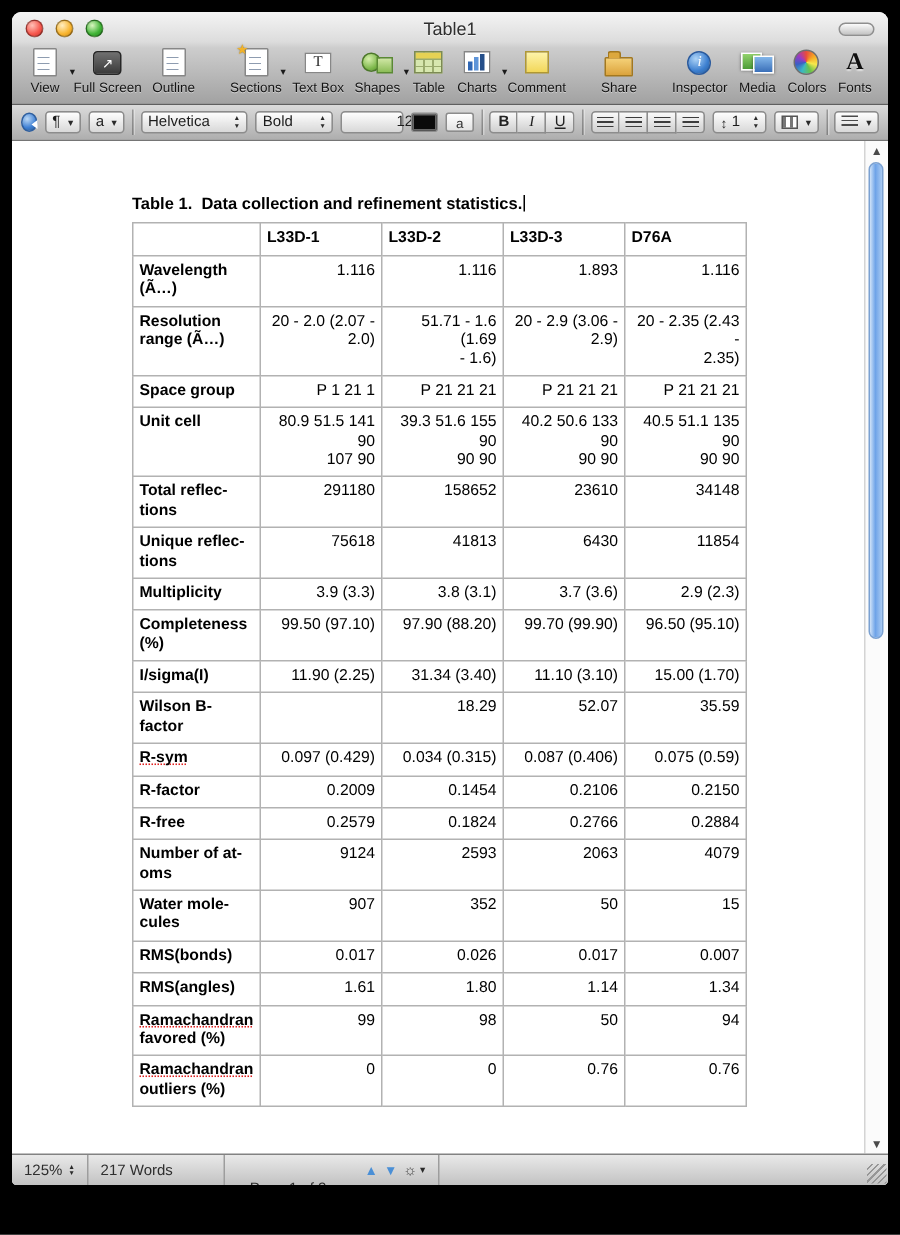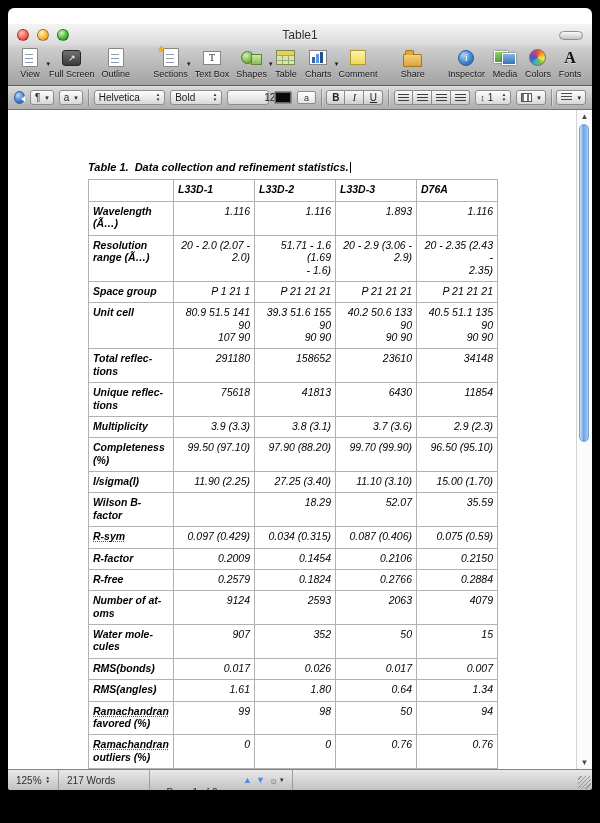--- a/index.html
+++ b/index.html
@@ -1,20 +1,20 @@
 <!DOCTYPE html>
 <html><head>
 <meta charset="utf-8">
 <style>
   html,body{margin:0;padding:0;background:#000;}
   body{width:600px;height:823px;position:relative;overflow:hidden;font-family:"Liberation Sans",sans-serif;-webkit-font-smoothing:antialiased;}
   #window{position:absolute;left:8px;top:8px;width:584px;height:782px;border-radius:6px 6px 3px 3px;overflow:hidden;display:flex;flex-direction:column;background:#fff;box-shadow:0 0 0 1px rgba(0,0,0,.55);}
 
   
-  .chrome{background:linear-gradient(#f4f4f4 0px,#dcdcdc 20px,#cdcdcd 24px,#a2a2a2 100%);border-bottom:1px solid #5f5f5f;margin-top:16px;}
+  .chrome{background:linear-gradient(#f4f4f4 0px,#dcdcdc 20px,#cdcdcd 24px,#a2a2a2 100%);border-bottom:1px solid #5f5f5f;}
   .titlebar{height:21px;position:relative;display:flex;align-items:center;}
   .lights{display:flex;gap:8px;margin-left:9px;}
   .light{width:12px;height:12px;border-radius:50%;border:1px solid rgba(0,0,0,.35);box-sizing:border-box;}
   .light.red{background:radial-gradient(circle at 35% 30%,#ffc1b8,#f6564c 60%,#c03730);}
   .light.yellow{background:radial-gradient(circle at 35% 30%,#ffeec2,#f8b42e 60%,#c4851a);}
   .light.green{background:radial-gradient(circle at 35% 30%,#d9f6c0,#3fb335 60%,#2c8424);}
   .wtitle{position:absolute;left:0;right:0;top:4px;text-align:center;font-size:12px;color:#2e2e2e;text-shadow:0 1px 0 rgba(255,255,255,.6);}
   .pill{position:absolute;right:9px;top:7px;width:24px;height:9px;border-radius:5px;background:linear-gradient(#fbfbfb,#c3c3c3);border:1px solid #8f8f8f;box-sizing:border-box;}
 
   .toolbar{height:38px;display:flex;justify-content:space-between;align-items:flex-start;padding:2px 10px 0;}
@@ -62,21 +62,21 @@
   .seg .sbtn:last-child{border-radius:0 3px 3px 0;}
   .b{font-weight:bold;} .i{font-style:italic;font-family:"Liberation Serif",serif;} .u{text-decoration:underline;}
   .ic-al{width:11px;height:8px;background:repeating-linear-gradient(#3c3c3c 0 1px,rgba(0,0,0,0) 1px 3px);}
   .ic-cols{width:11px;height:9px;border:1px solid #555;background:repeating-linear-gradient(90deg,#777 0 2px,#fff 2px 5px);box-sizing:border-box;}
   .ic-list{width:11px;height:9px;background:repeating-linear-gradient(#4a4a4a 0 1px,rgba(0,0,0,0) 1px 3px);}
   .ls-glyph{font-size:9px;color:#2a2a2a;}
   .ml-auto{margin-left:auto;}
 
   
   .doc{flex:1;background:#fff;position:relative;overflow:hidden;}
-  .doc-content{position:absolute;left:80px;top:51px;width:412px;font-style:italic;}
+  .doc-content{position:absolute;left:80px;top:36px;width:412px;}
   .doc-title{font-size:11px;font-weight:bold;color:#000;white-space:pre;}
   .caret{display:inline-block;width:1px;height:11px;background:#000;vertical-align:-2px;margin-left:1px;}
   table.stats{border-collapse:collapse;table-layout:fixed;width:409px;margin-top:6px;}
   table.stats th,table.stats td{border:1px solid #b2b2b2;font-size:10.5px;padding:3px 4px 5px;vertical-align:top;color:#000;line-height:1.18;overflow:hidden;}
   table.stats th{font-weight:bold;text-align:left;height:13px;margin-left:20px;}
   td.lbl{font-weight:bold;white-space:pre-line;}
   td.val{text-align:right;white-space:pre-line;}
   .misspell{text-decoration:underline;text-decoration-style:dotted;text-decoration-color:#e02020;text-decoration-skip-ink:none;}
 
   
@@ -343,21 +343,21 @@
               <td class="lbl">Completeness
 (%)</td>
               <td class="val">99.50 (97.10)</td>
               <td class="val">97.90 (88.20)</td>
               <td class="val">99.70 (99.90)</td>
               <td class="val">96.50 (95.10)</td>
             </tr>
             <tr>
               <td class="lbl">I/sigma(I)</td>
               <td class="val">11.90 (2.25)</td>
-              <td class="val">27.25 (3.40)</td>
+              <td class="val">31.34 (3.40)</td>
               <td class="val">11.10 (3.10)</td>
               <td class="val">15.00 (1.70)</td>
             </tr>
             <tr>
               <td class="lbl">Wilson B-
 factor</td>
               <td class="val"></td>
               <td class="val">18.29</td>
               <td class="val">52.07</td>
               <td class="val">35.59</td>
@@ -403,21 +403,21 @@
               <td class="lbl">RMS(bonds)</td>
               <td class="val">0.017</td>
               <td class="val">0.026</td>
               <td class="val">0.017</td>
               <td class="val">0.007</td>
             </tr>
             <tr>
               <td class="lbl">RMS(angles)</td>
               <td class="val">1.61</td>
               <td class="val">1.80</td>
-              <td class="val">0.64</td>
+              <td class="val">1.14</td>
               <td class="val">1.34</td>
             </tr>
             <tr>
               <td class="lbl"><span class="misspell">Ramachandran</span>
 favored (%)</td>
               <td class="val">99</td>
               <td class="val">98</td>
               <td class="val">50</td>
               <td class="val">94</td>
             </tr>

